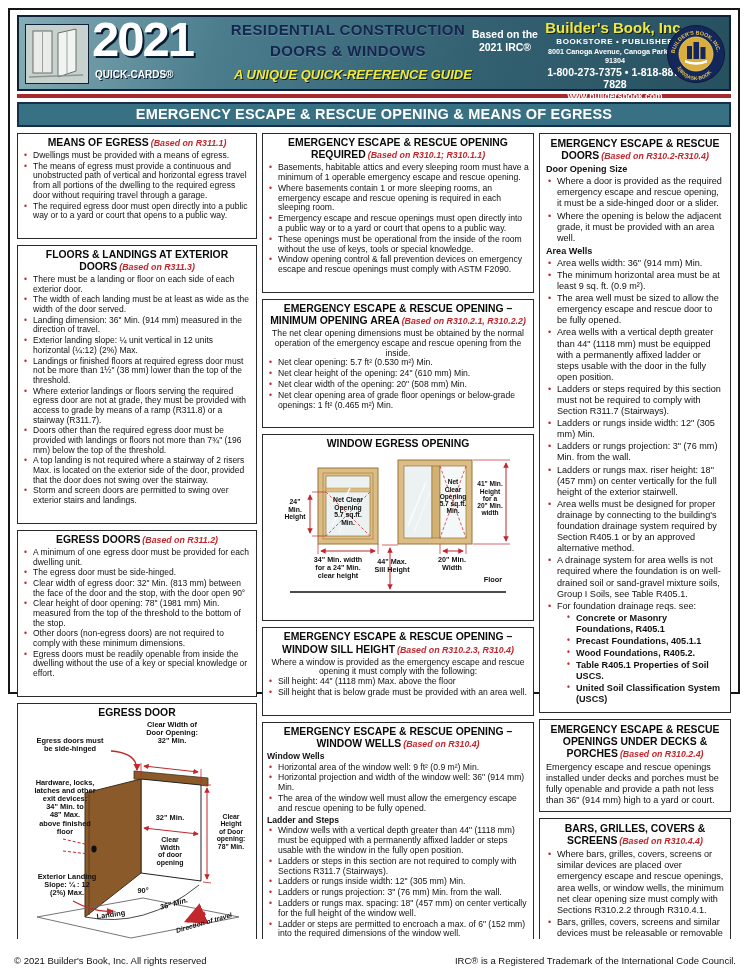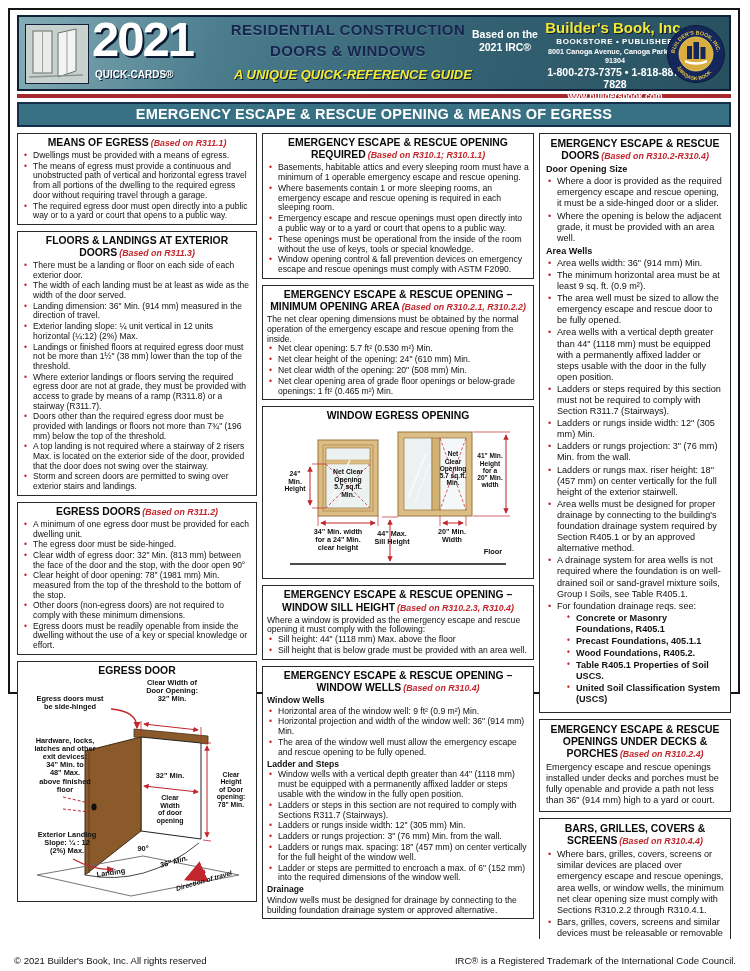--- a/index.html
+++ b/index.html
@@ -43,32 +43,32 @@
   .banner {
     margin-top:4px; height:25px; box-sizing:border-box; background:#387084; border:2px solid #16304c;
     text-align:center; color:#fff; font-weight:bold; font-size:14.5px; line-height:21px; letter-spacing:.2px;
   }
   
   .cols { display:flex; gap:5px; margin-top:6px; height:806px; overflow:hidden; }
   .col { display:flex; flex-direction:column; overflow:hidden; }
   .col-l { flex:0 0 240px; font-size:8.5px; line-height:1.14; }
   .col-m { flex:0 0 272px; font-size:8.6px; line-height:1.14; }
   .col-r { flex:1; font-size:9.1px; line-height:1.22; }
-  .sec { border:1.6px solid #2a2a2a; padding:3px 4px 2px; margin-bottom:6px; background:#fff; }
+  .sec { border:1.6px solid #2a2a2a; padding:3px 4px 16px; margin-bottom:6px; background:#fff; }
   .col-r .sec { padding:4px 6px 5px; }
   .sec h3 { margin:0 0 2px; text-align:center; font-size:10.4px; line-height:1.16; color:#0a0a0a; font-weight:bold; }
   .sec h3 .basis { color:#c1272d; font-style:italic; font-size:8.8px; margin-left:2px; }
   ul.blt { list-style:none; margin:0; padding:0; }
   ul.blt > li { position:relative; padding-left:11px; margin-bottom:1px; }
   ul.blt > li::before { content:"•"; color:#c1272d; position:absolute; left:2px; top:0; }
   ul.blt ul { list-style:none; margin:1px 0 0; padding:0 0 0 9px; }
   ul.blt ul li { position:relative; padding-left:10px; margin-bottom:1px;font-weight:bold; }
   ul.blt ul li::before { content:"•"; color:#c1272d; position:absolute; left:1px; top:0; font-size:90%; }
   .subhead { font-weight:bold; margin:2px 0 1px; }
-  .intro { margin:0 0 2px; }
+  .intro { margin:0 0 2px;text-align:center; }
   p.txt { margin:0; }
   
   .diag { position:relative; width:228px; margin:0 auto; }
   .diag-door { height:220px; }
   .diag-win { height:152px; }
   .diag svg { display:block; position:absolute; left:0; top:0; }
   .dlabel {
     position:absolute; white-space:pre-line; text-align:center;
     font-size:7.4px; line-height:1.1; font-weight:bold; color:#101010;
   }

